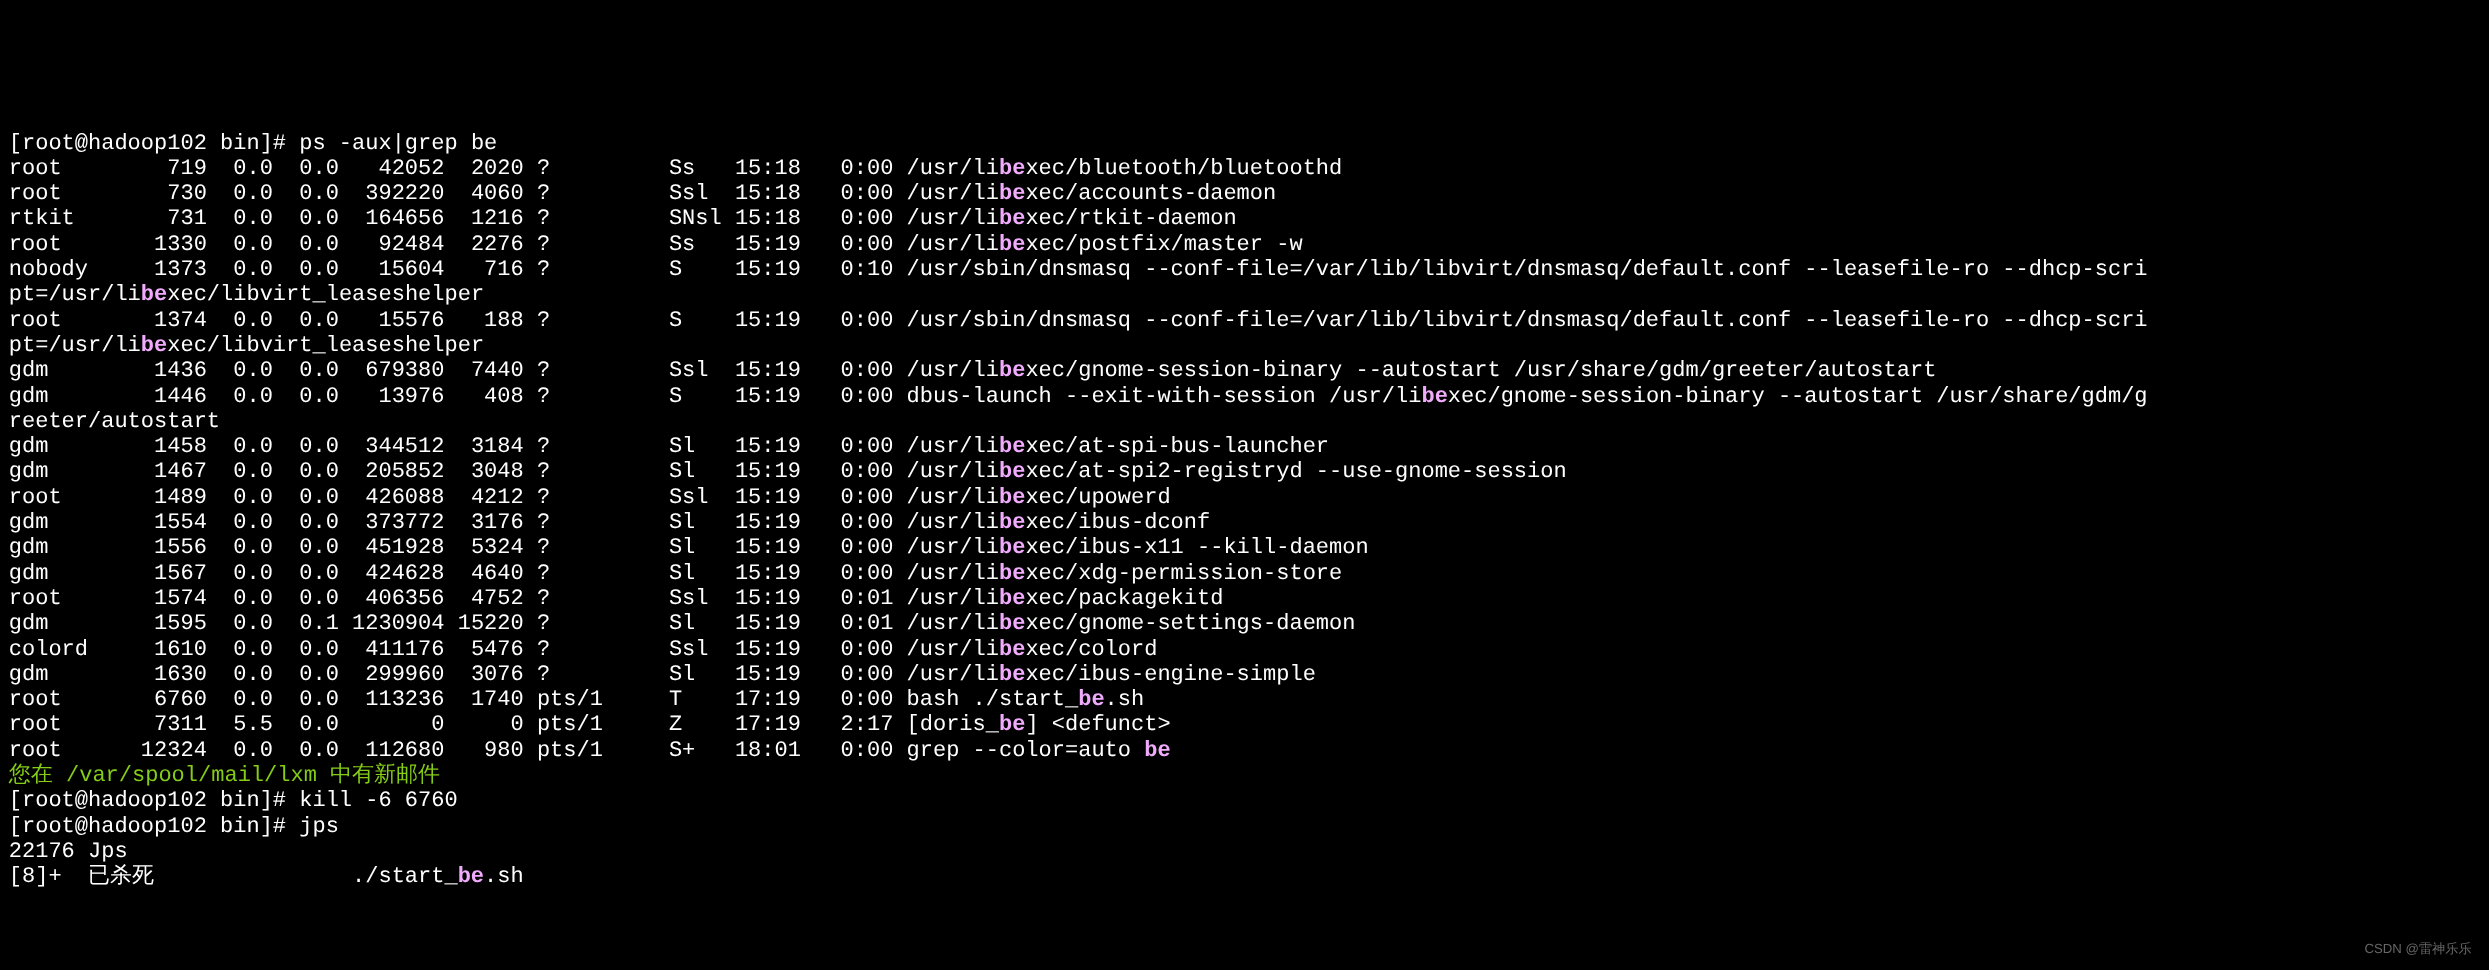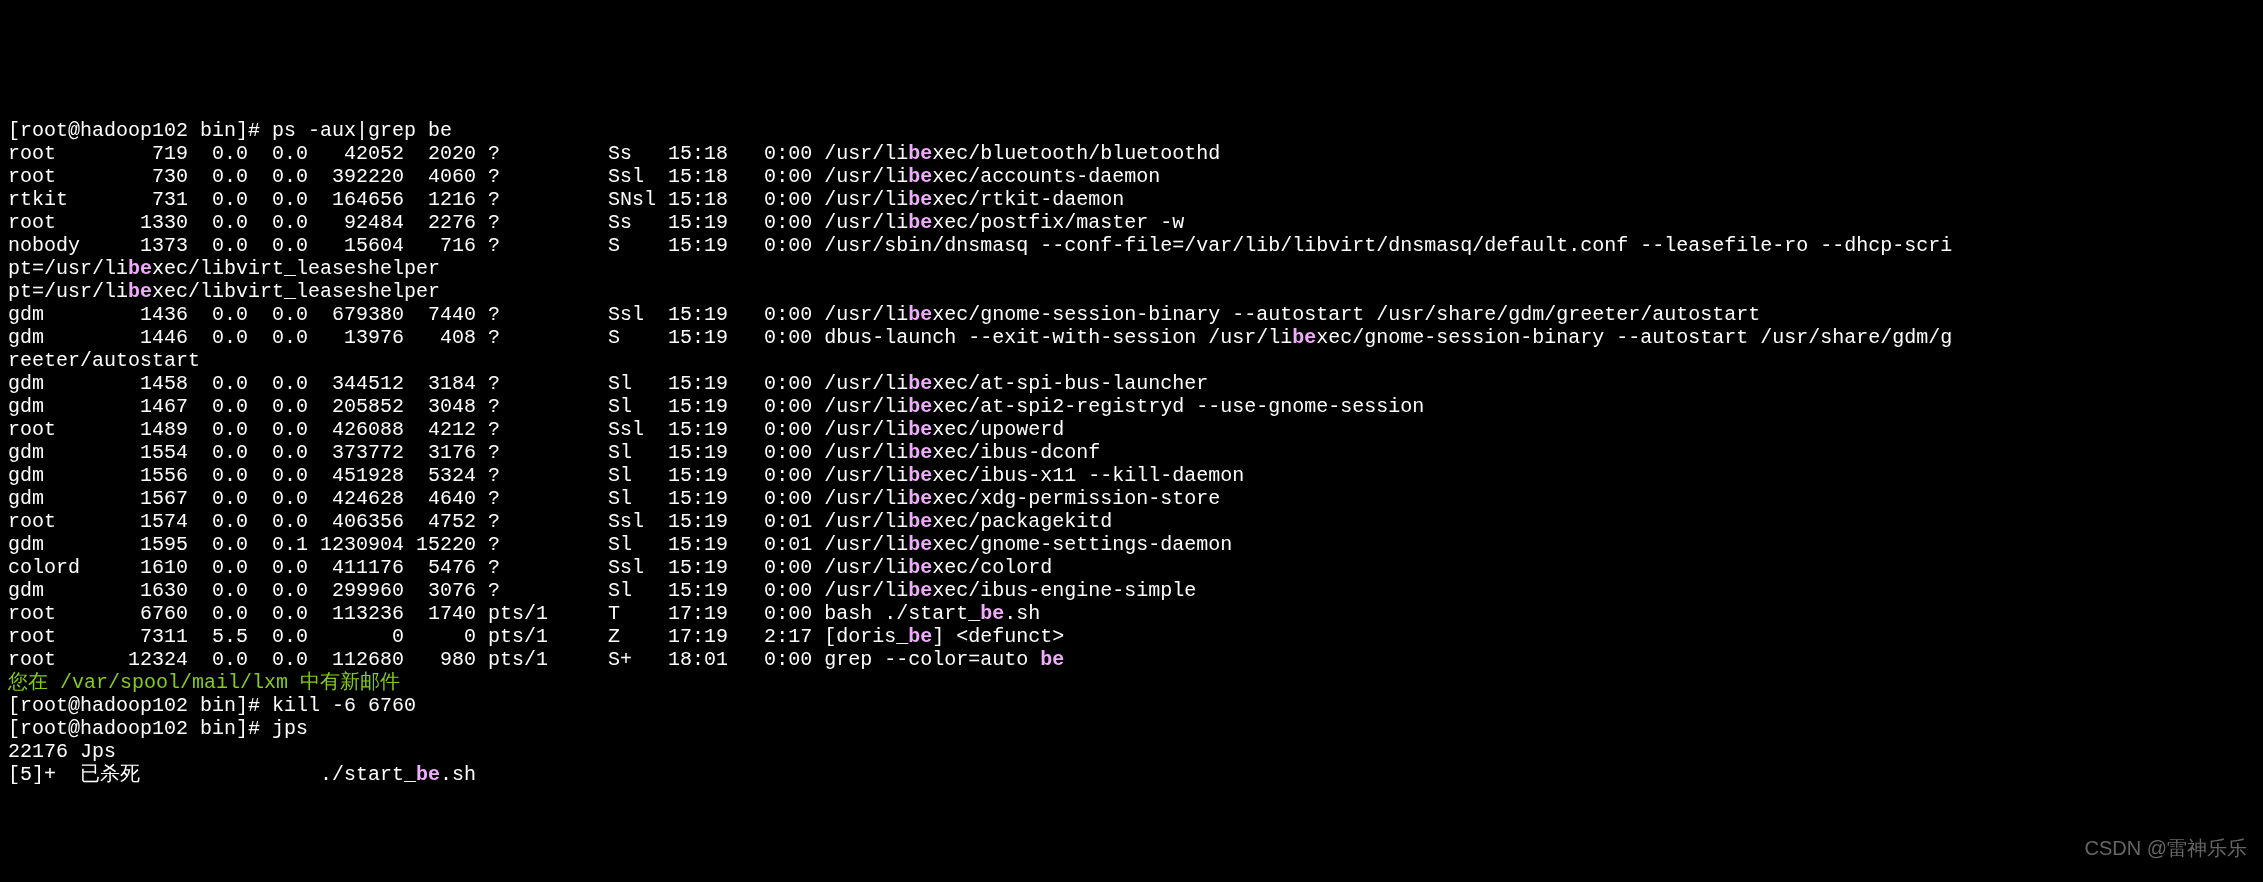--- a/index.html
+++ b/index.html
@@ -1,50 +1,51 @@
 <!DOCTYPE html>
 <html><head>
 <meta charset="utf-8">
 <style>
   html,body{margin:0;padding:0;background:#000;color:#fff;font-family:"Courier New",monospace;font-size:20px;line-height:23px;white-space:pre;overflow:hidden;width:2263px;height:882px}
   .terminal{padding:4px 8px}
   .hl{color:#f0abfc;font-weight:bold}
   .gray{color:#84cc16}
-  .watermark{position:absolute;right:16px;bottom:22px;color:#666;font-family:sans-serif;font-size:20px}
+  .watermark{position:absolute;right:16px;bottom:8px;color:#666;font-family:sans-serif;font-size:12px}
 </style>
 </head>
 <body>
 
 
 
 <div class="terminal"><span>[root@hadoop102 bin]# </span><span>ps -aux|grep be</span>
 <div id="rows"><span>root        719  0.0  0.0   42052  2020 ?         Ss   15:18   0:00 /usr/li<span class="hl">be</span>xec/bluetooth/bluetoothd</span>
 <span>root        730  0.0  0.0  392220  4060 ?         Ssl  15:18   0:00 /usr/li<span class="hl">be</span>xec/accounts-daemon</span>
 <span>rtkit       731  0.0  0.0  164656  1216 ?         SNsl 15:18   0:00 /usr/li<span class="hl">be</span>xec/rtkit-daemon</span>
 <span>root       1330  0.0  0.0   92484  2276 ?         Ss   15:19   0:00 /usr/li<span class="hl">be</span>xec/postfix/master -w</span>
-<span>nobody     1373  0.0  0.0   15604   716 ?         S    15:19   0:00 /usr/sbin/dnsmasq --conf-file=/var/lib/libvirt/dnsmasq/default.conf --leasefile-ro --dhcp-scri</span>
+<span>nobody     1373  0.0  0.0   15604   716 ?         S    15:19   0:10 /usr/sbin/dnsmasq --conf-file=/var/lib/libvirt/dnsmasq/default.conf --leasefile-ro --dhcp-scri</span>
 pt=/usr/li<span class="hl">be</span>xec/libvirt_leaseshelper
+<span>root       1374  0.0  0.0   15576   188 ?         S    15:19   0:00 /usr/sbin/dnsmasq --conf-file=/var/lib/libvirt/dnsmasq/default.conf --leasefile-ro --dhcp-scri</span>
 pt=/usr/li<span class="hl">be</span>xec/libvirt_leaseshelper
 <span>gdm        1436  0.0  0.0  679380  7440 ?         Ssl  15:19   0:00 /usr/li<span class="hl">be</span>xec/gnome-session-binary --autostart /usr/share/gdm/greeter/autostart</span>
 <span>gdm        1446  0.0  0.0   13976   408 ?         S    15:19   0:00 dbus-launch --exit-with-session /usr/li<span class="hl">be</span>xec/gnome-session-binary --autostart /usr/share/gdm/g</span>
 reeter/autostart
 <span>gdm        1458  0.0  0.0  344512  3184 ?         Sl   15:19   0:00 /usr/li<span class="hl">be</span>xec/at-spi-bus-launcher</span>
 <span>gdm        1467  0.0  0.0  205852  3048 ?         Sl   15:19   0:00 /usr/li<span class="hl">be</span>xec/at-spi2-registryd --use-gnome-session</span>
 <span>root       1489  0.0  0.0  426088  4212 ?         Ssl  15:19   0:00 /usr/li<span class="hl">be</span>xec/upowerd</span>
 <span>gdm        1554  0.0  0.0  373772  3176 ?         Sl   15:19   0:00 /usr/li<span class="hl">be</span>xec/ibus-dconf</span>
 <span>gdm        1556  0.0  0.0  451928  5324 ?         Sl   15:19   0:00 /usr/li<span class="hl">be</span>xec/ibus-x11 --kill-daemon</span>
 <span>gdm        1567  0.0  0.0  424628  4640 ?         Sl   15:19   0:00 /usr/li<span class="hl">be</span>xec/xdg-permission-store</span>
 <span>root       1574  0.0  0.0  406356  4752 ?         Ssl  15:19   0:01 /usr/li<span class="hl">be</span>xec/packagekitd</span>
 <span>gdm        1595  0.0  0.1 1230904 15220 ?         Sl   15:19   0:01 /usr/li<span class="hl">be</span>xec/gnome-settings-daemon</span>
 <span>colord     1610  0.0  0.0  411176  5476 ?         Ssl  15:19   0:00 /usr/li<span class="hl">be</span>xec/colord</span>
 <span>gdm        1630  0.0  0.0  299960  3076 ?         Sl   15:19   0:00 /usr/li<span class="hl">be</span>xec/ibus-engine-simple</span>
 <span>root       6760  0.0  0.0  113236  1740 pts/1     T    17:19   0:00 bash ./start_<span class="hl">be</span>.sh</span>
 <span>root       7311  5.5  0.0       0     0 pts/1     Z    17:19   2:17 [doris_<span class="hl">be</span>] &lt;defunct&gt;</span>
 <span>root      12324  0.0  0.0  112680   980 pts/1     S+   18:01   0:00 grep --color=auto <span class="hl">be</span></span></div><span class="gray">您在 /var/spool/mail/lxm 中有新邮件</span>
 <span>[root@hadoop102 bin]# </span><span>kill -6 6760</span>
 <span>[root@hadoop102 bin]# </span><span>jps</span>
 <span>22176 Jps</span>
-<span><span>[5]+  已杀死               ./start_</span><span class="hl">be</span><span>.sh</span></span></div>
+<span><span>[8]+  已杀死               ./start_</span><span class="hl">be</span><span>.sh</span></span></div>
 
 <div class="watermark">CSDN @雷神乐乐</div>
 
 
 
 
 </body></html>

